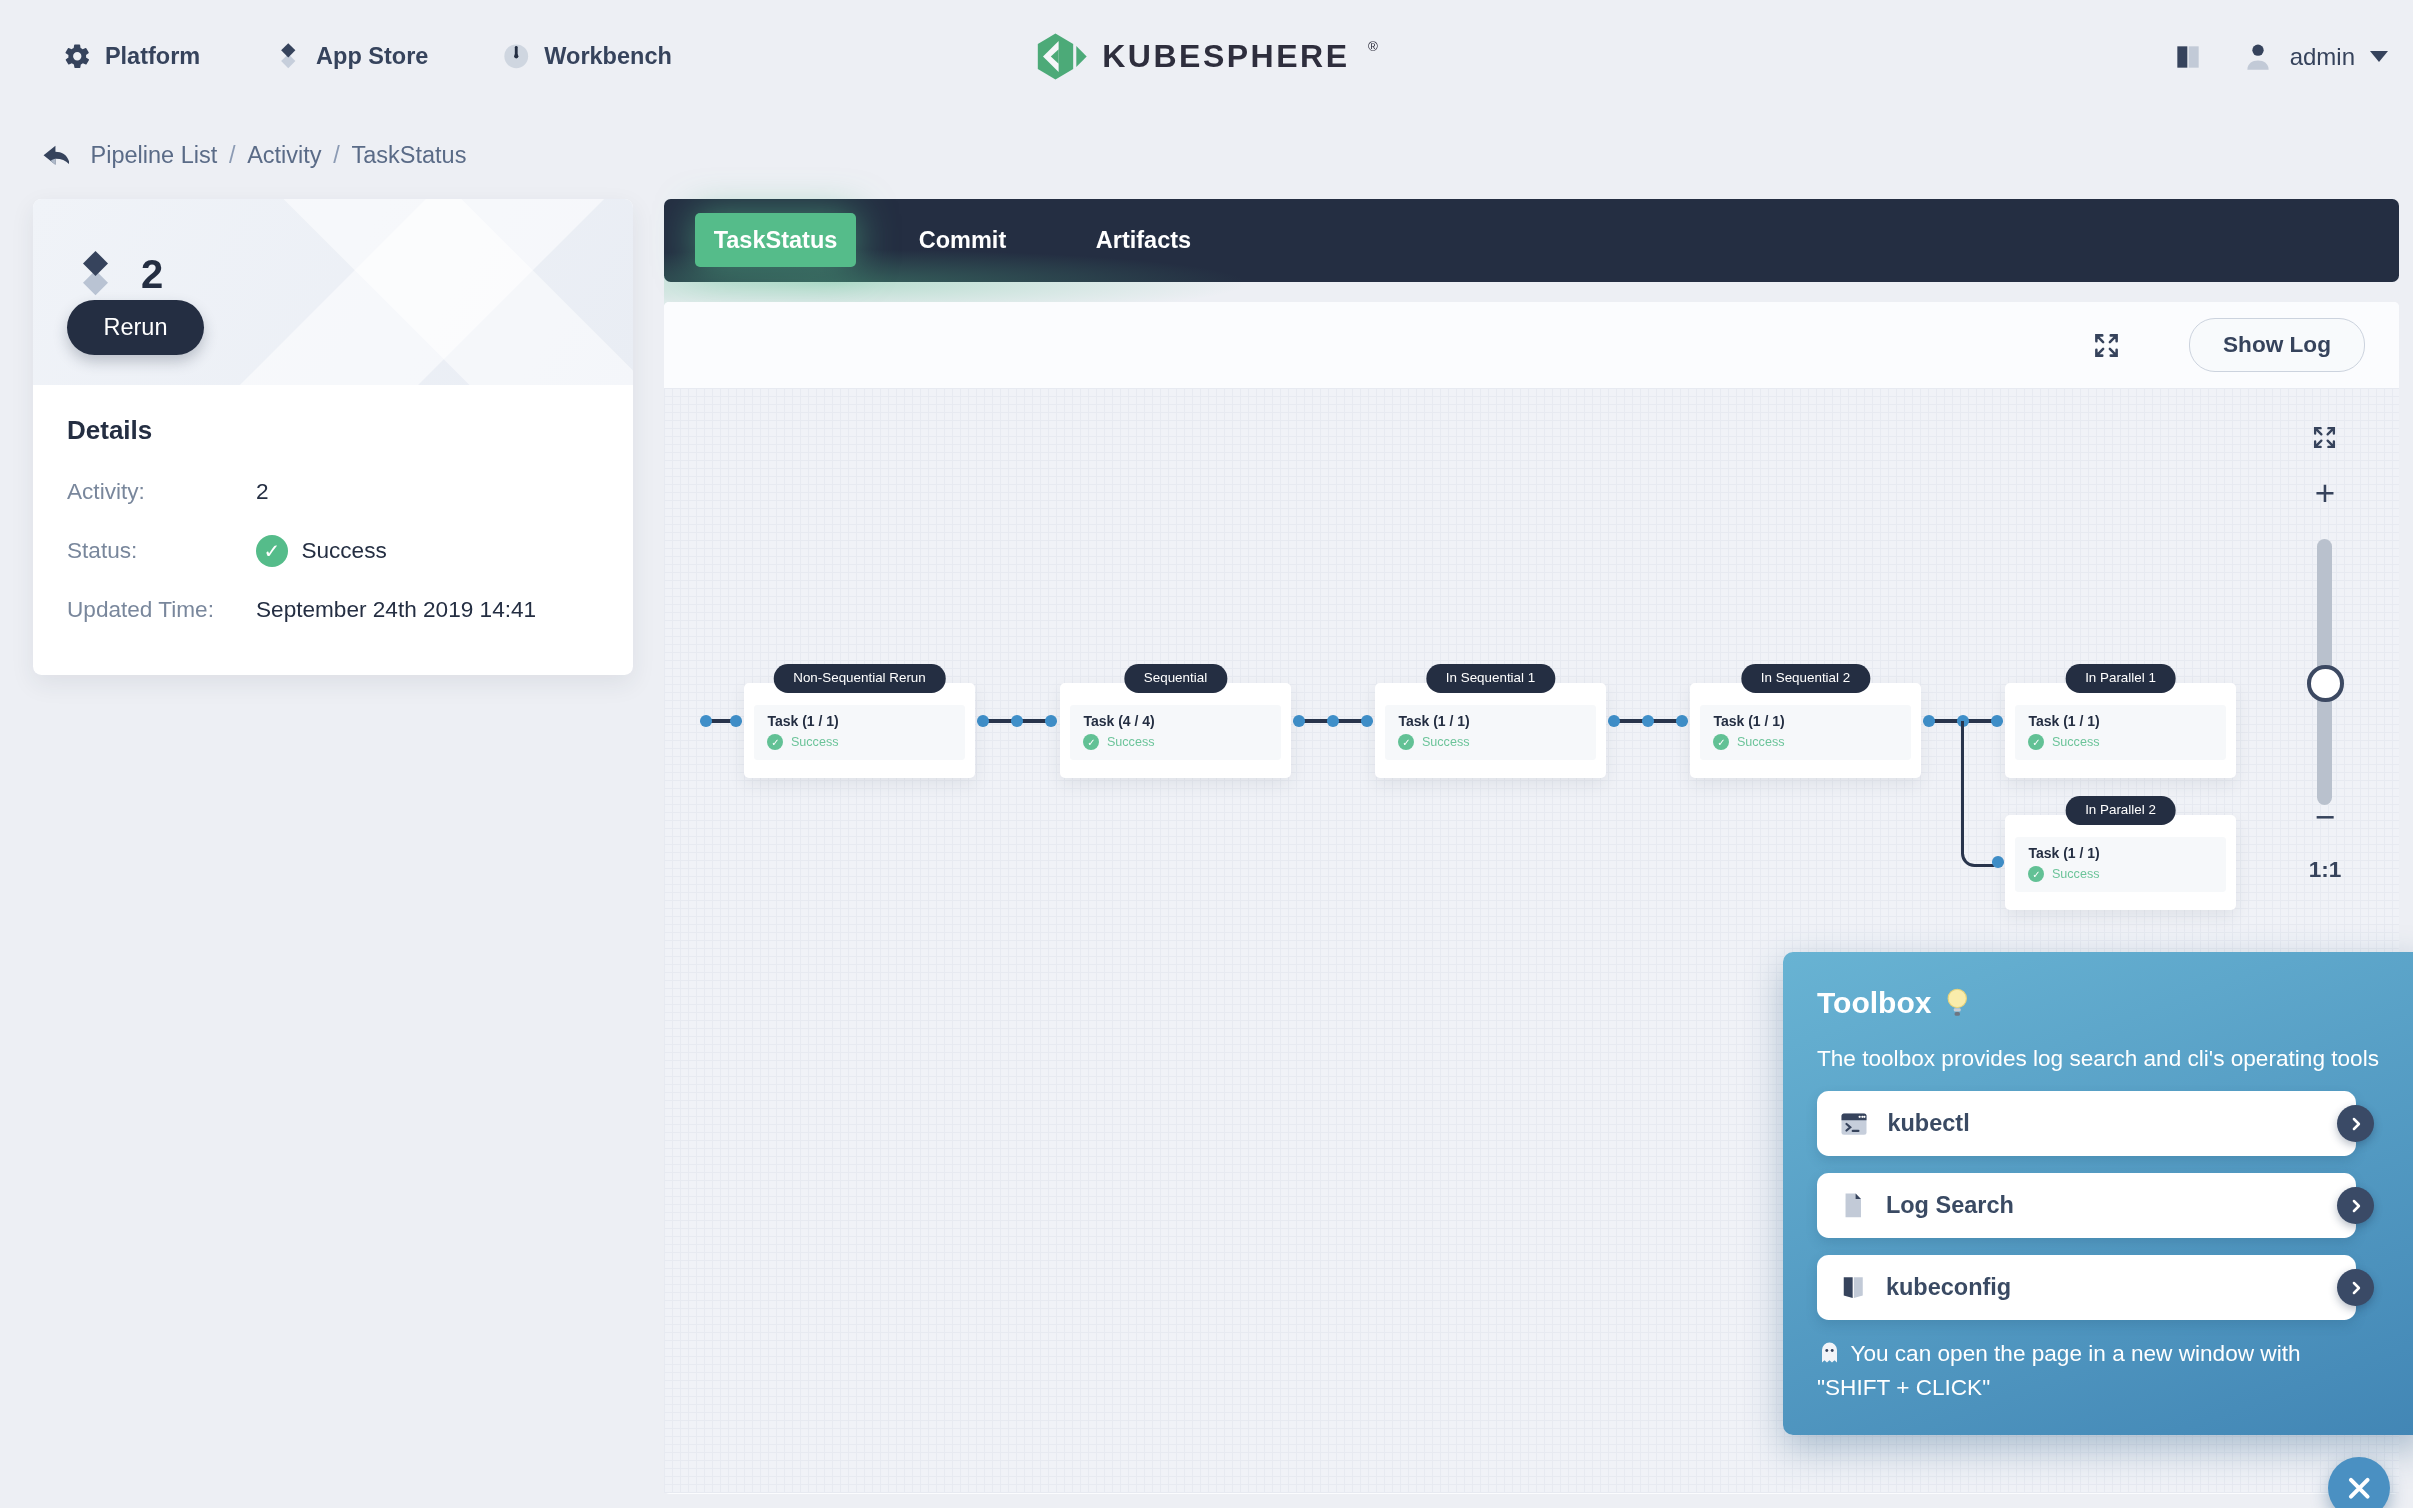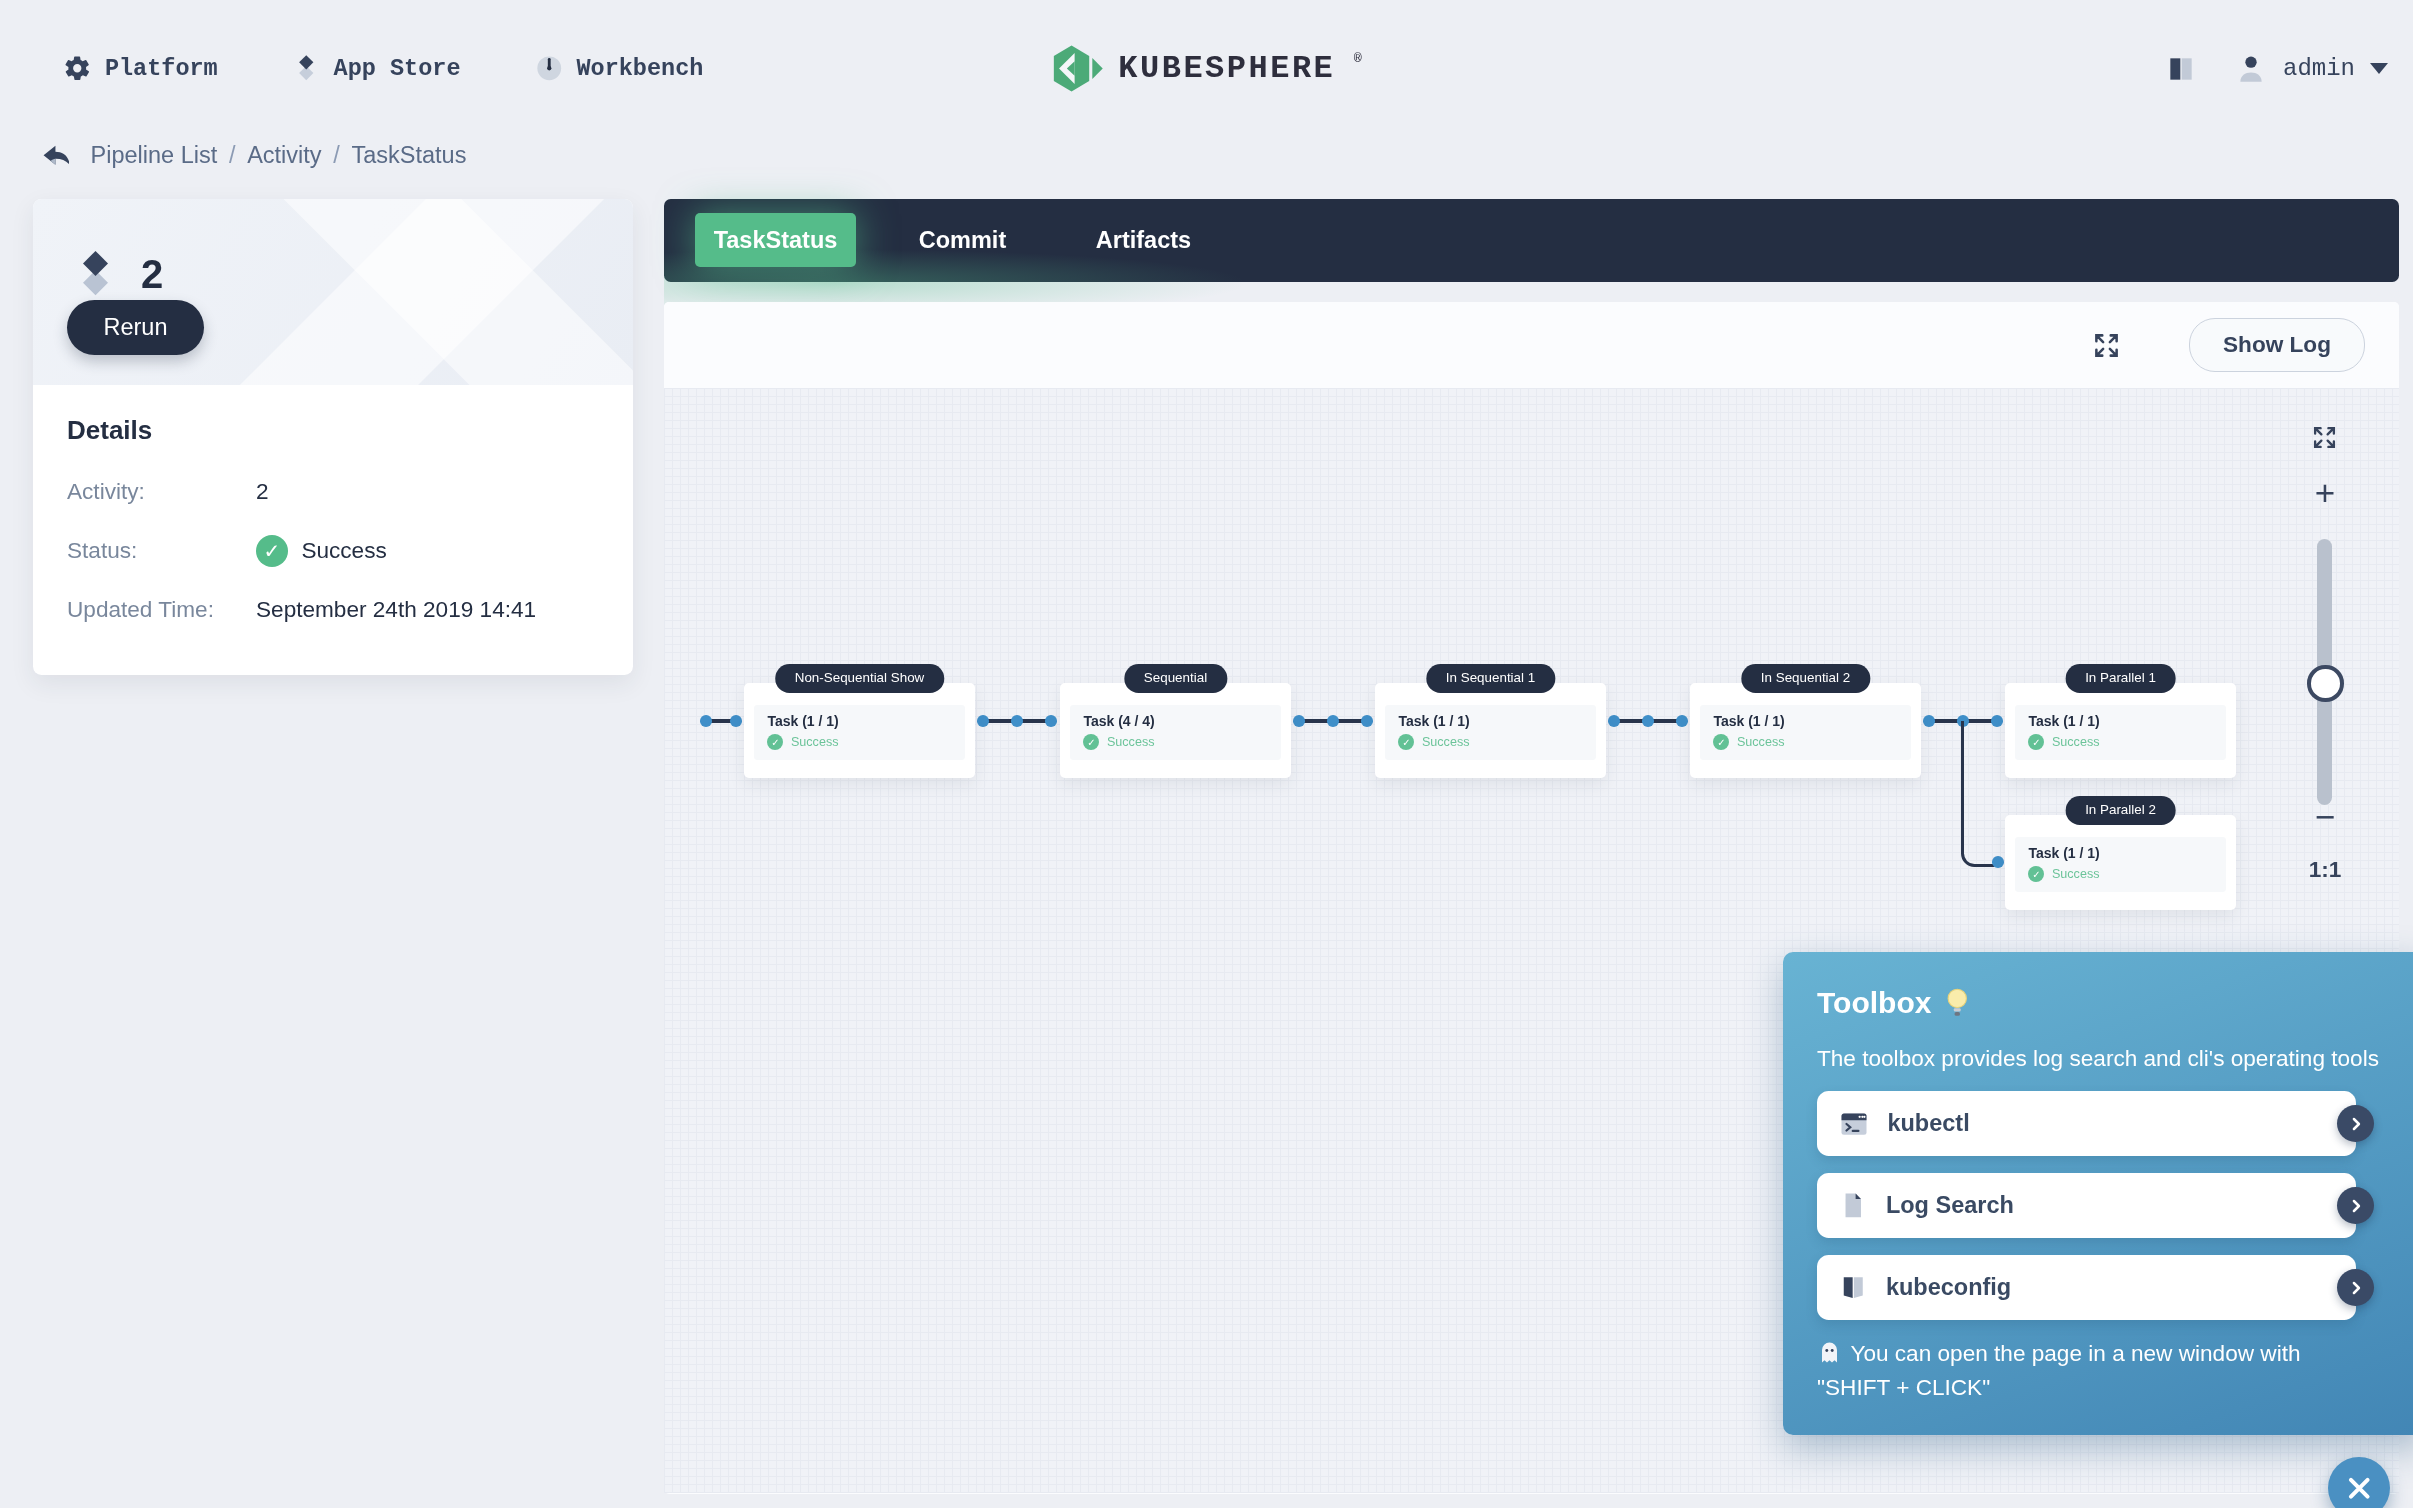--- a/index.html
+++ b/index.html
@@ -1,21 +1,21 @@
 <!DOCTYPE html>
 <html style="font-size:13.4px"><head>
 <meta charset="utf-8">
 <style>
   html,body{margin:0;padding:0;width:2413px;height:1508px;overflow:hidden;
     background:#edeff4;font-family:"Liberation Sans",sans-serif;
     -webkit-font-smoothing:antialiased;color:#36435c;}
   svg{display:block;}
 
   
-  #topnav{position:absolute;left:0;top:12px;width:2413px;height:113px;font-family:Liberation Mono, monospace;}
+  #topnav{position:absolute;left:0;top:0;width:2413px;height:113px;}
   .nav-left{position:absolute;left:63px;top:0;height:113px;display:flex;align-items:center;gap:74px;}
   .nav-item{display:flex;align-items:center;gap:13.4px;cursor:pointer;}
   .nav-item span.lbl{font-size:23.5px;font-weight:700;color:#36435c;}
   .brand{position:absolute;left:50%;top:0;transform:translateX(-50%);height:113px;display:flex;align-items:center;gap:15px;}
   .brand-word{font-size:32px;font-weight:700;letter-spacing:2.5px;color:#2e2e3d;}
   .brand-reg{font-size:13.4px;color:#2e2e3d;vertical-align:top;position:relative;top:-10px;margin-left:3.4px;}
   .nav-right{position:absolute;right:25px;top:0;height:113px;display:flex;align-items:center;gap:37px;}
   .user-chip{display:flex;align-items:center;gap:15px;cursor:pointer;}
   .user-chip .uname{font-size:24px;color:#36435c;}
   .caret{width:0;height:0;border-left:9.2px solid transparent;border-right:9.2px solid transparent;border-top:11px solid #36435c;}
@@ -294,21 +294,21 @@
     <div class="conn cg4">
         <div class="line"></div>
         <div class="dot d1"></div>
         <div class="dot d2"></div>
         <div class="dot d3"></div>
       </div>
     <div id="branch"></div>
     <div id="branch-dot"></div>
 
     <div class="stage s1">
-      <div class="stage-label">Non-Sequential Show</div>
+      <div class="stage-label">Non-Sequential Rerun</div>
       <div class="task-panel">
         <div class="task-title">Task (1 / 1)</div>
         <div class="task-status">
             <span class="check-sm">✓</span>
             <span class="st">Success</span>
           </div>
       </div>
     </div>
     <div class="stage s2">
       <div class="stage-label">Sequential</div>

